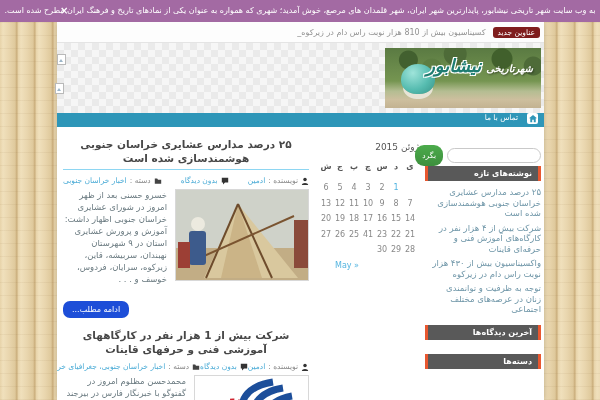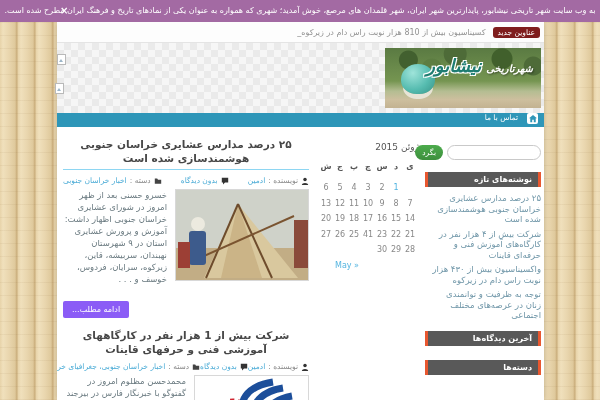--- a/index.html
+++ b/index.html
@@ -58,37 +58,37 @@
   
   .post-title{margin:0;font-size:10.5px;font-weight:bold;color:#474747;text-align:center;line-height:14px;cursor:pointer;}
   .underlined{border-bottom:1px solid #8ed6f2;padding-bottom:4px;}
   .meta{display:flex;justify-content:space-between;align-items:center;direction:rtl;margin-top:6px;font-size:7.5px;color:#8a8a8a;}
   .meta-group{display:inline-flex;align-items:center;gap:3px;white-space:nowrap;}
   .meta a,.meta .lnk{color:#4aabd6;cursor:pointer;}
   .post-body{margin-top:4px;overflow:hidden;}
   .thumb{float:right;margin:0 0 4px 8px;border:1px solid #d8d8d8;}
   .excerpt{margin:0;font-size:8.5px;color:#6a7a80;line-height:12px;text-align:right;}
   .more-row{text-align:left;margin-top:12px;}
-  .read-more{display:inline-block;background:#8b5cf6;color:#fff;font-size:8px;padding:4px 9px;border-radius:2px;cursor:pointer;}
+  .read-more{display:inline-block;background:#1d4ed8;color:#fff;font-size:8px;padding:4px 9px;border-radius:7px;cursor:pointer;}
   .clear{clear:both;}
   .t2{margin-top:10px;}
   
   .cal-title{font-size:9px;color:#555;line-height:12px;}
   .cal-grid{display:grid;grid-template-columns:repeat(7,14px);direction:rtl;margin-top:7px;justify-content:center;}
   .cal-wd{font-size:8px;font-weight:bold;color:#555;text-align:center;line-height:13px;}
   .cal-day{font-size:8px;color:#888;text-align:center;line-height:15.5px;}
   .cal-today{color:#4fb3e0;cursor:pointer;}
   .cal-foot{font-size:8px;color:#55b5e0;text-align:left;padding-left:18px;margin-top:3px;cursor:pointer;}
   
   .search-row{display:flex;direction:rtl;align-items:center;gap:4px;}
   .search-input{width:80px;height:13px;border:1px solid #c9c9c9;border-radius:8px;background:#fff;outline:none;font-size:8px;padding:0 6px;direction:rtl;}
-  .search-btn{height:15px;background:linear-gradient(#4cab4c,#3d8f3d);color:#fff;border:none;border-radius:9px;font-size:7.5px;padding:0 7px;cursor:pointer;font-family:"DejaVu Sans",sans-serif;margin-left:7px;}
+  .search-btn{height:21px;background:linear-gradient(#4cab4c,#3d8f3d);color:#fff;border:none;border-radius:9px;font-size:7.5px;padding:0 7px;cursor:pointer;font-family:"DejaVu Sans",sans-serif;margin-left:7px;}
   .widget-head{background:#595959;color:#fff;font-size:8px;font-weight:bold;line-height:15px;padding:0 6px;
     border-right:3px solid #e8572f;border-left:3px solid #e8572f;}
-  .wh1{margin-top:12px;}
+  .wh1{margin-top:0;}
   .wh2{margin-top:6px;}
   .wh3{margin-top:14px;}
   .side-list{list-style:none;margin:6px 0 0 0;padding:0;width:112px;overflow:hidden;}
   .side-item{font-size:8.5px;color:#6f96a8;line-height:10.5px;margin-bottom:4px;text-align:right;cursor:pointer;}
 </style>
 </head>
 <body>
 
 <div class="page">
 

